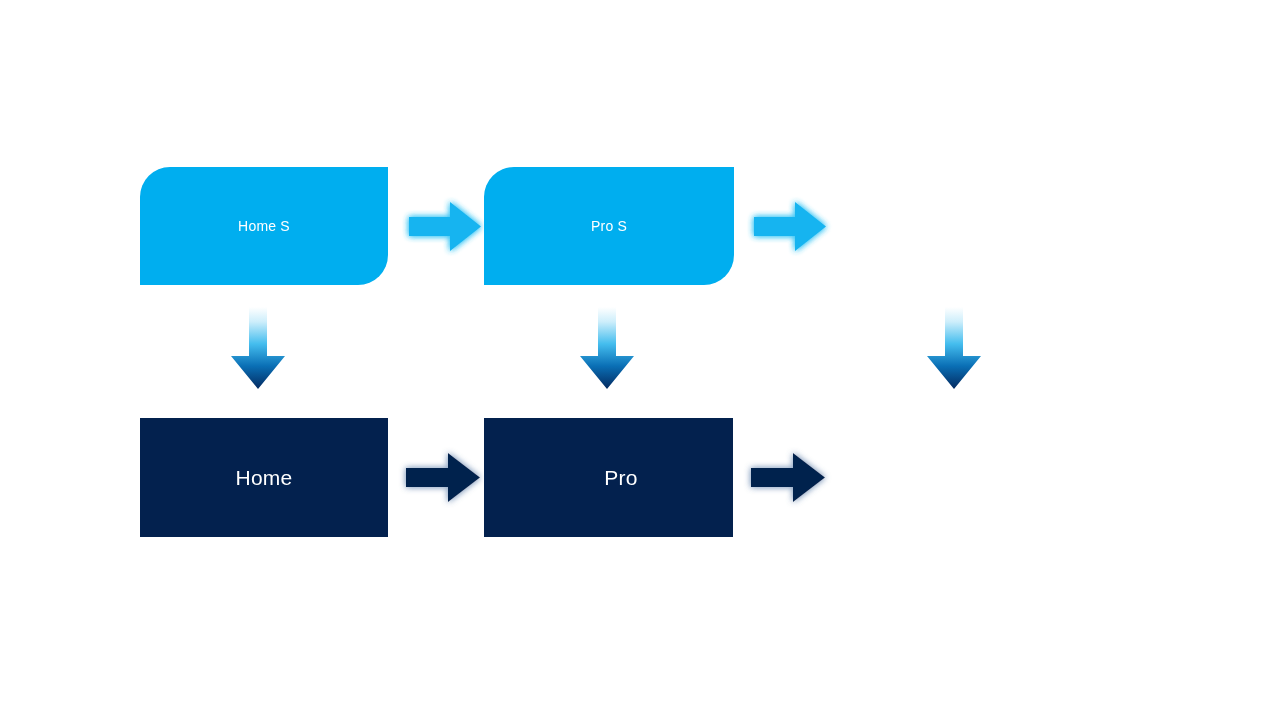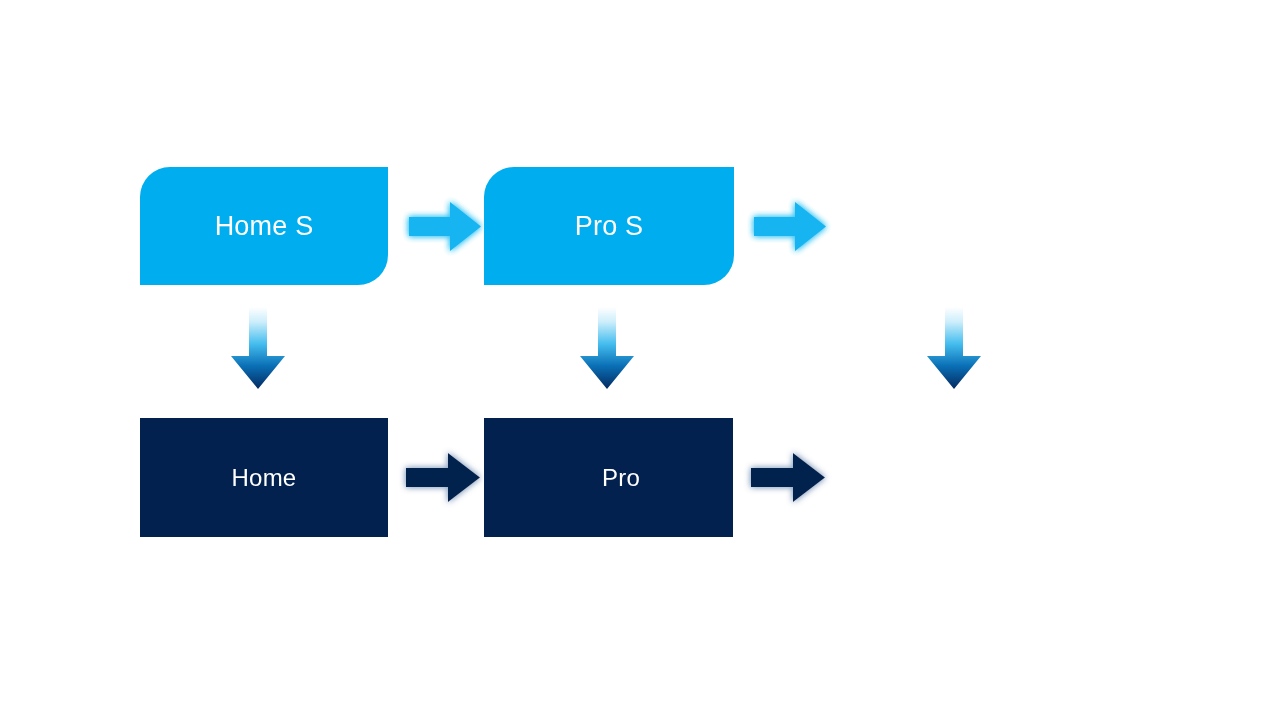--- a/index.html
+++ b/index.html
@@ -24,37 +24,37 @@
   
   .node-top {
     position: absolute;
     display: flex;
     align-items: center;
     justify-content: center;
     background: #00aeef;
     
     border-radius: 30px 0 30px 0;
     color: #ffffff;
-    font-size: 27px;
+    font-size: 14px;
     font-weight: 400;
     letter-spacing: 0.2px;
     line-height: 1;
     box-sizing: border-box;
   }
 
   
   .node-bottom {
     position: absolute;
     display: flex;
     align-items: center;
     justify-content: center;
     background: #03214e;
     border-radius: 0;
     color: #ffffff;
-    font-size: 24px;
+    font-size: 21px;
     font-weight: 400;
     letter-spacing: 0.2px;
     line-height: 1;
     box-sizing: border-box;
   }
 
   .node-label {
     pointer-events: none;
     user-select: none;
   }

